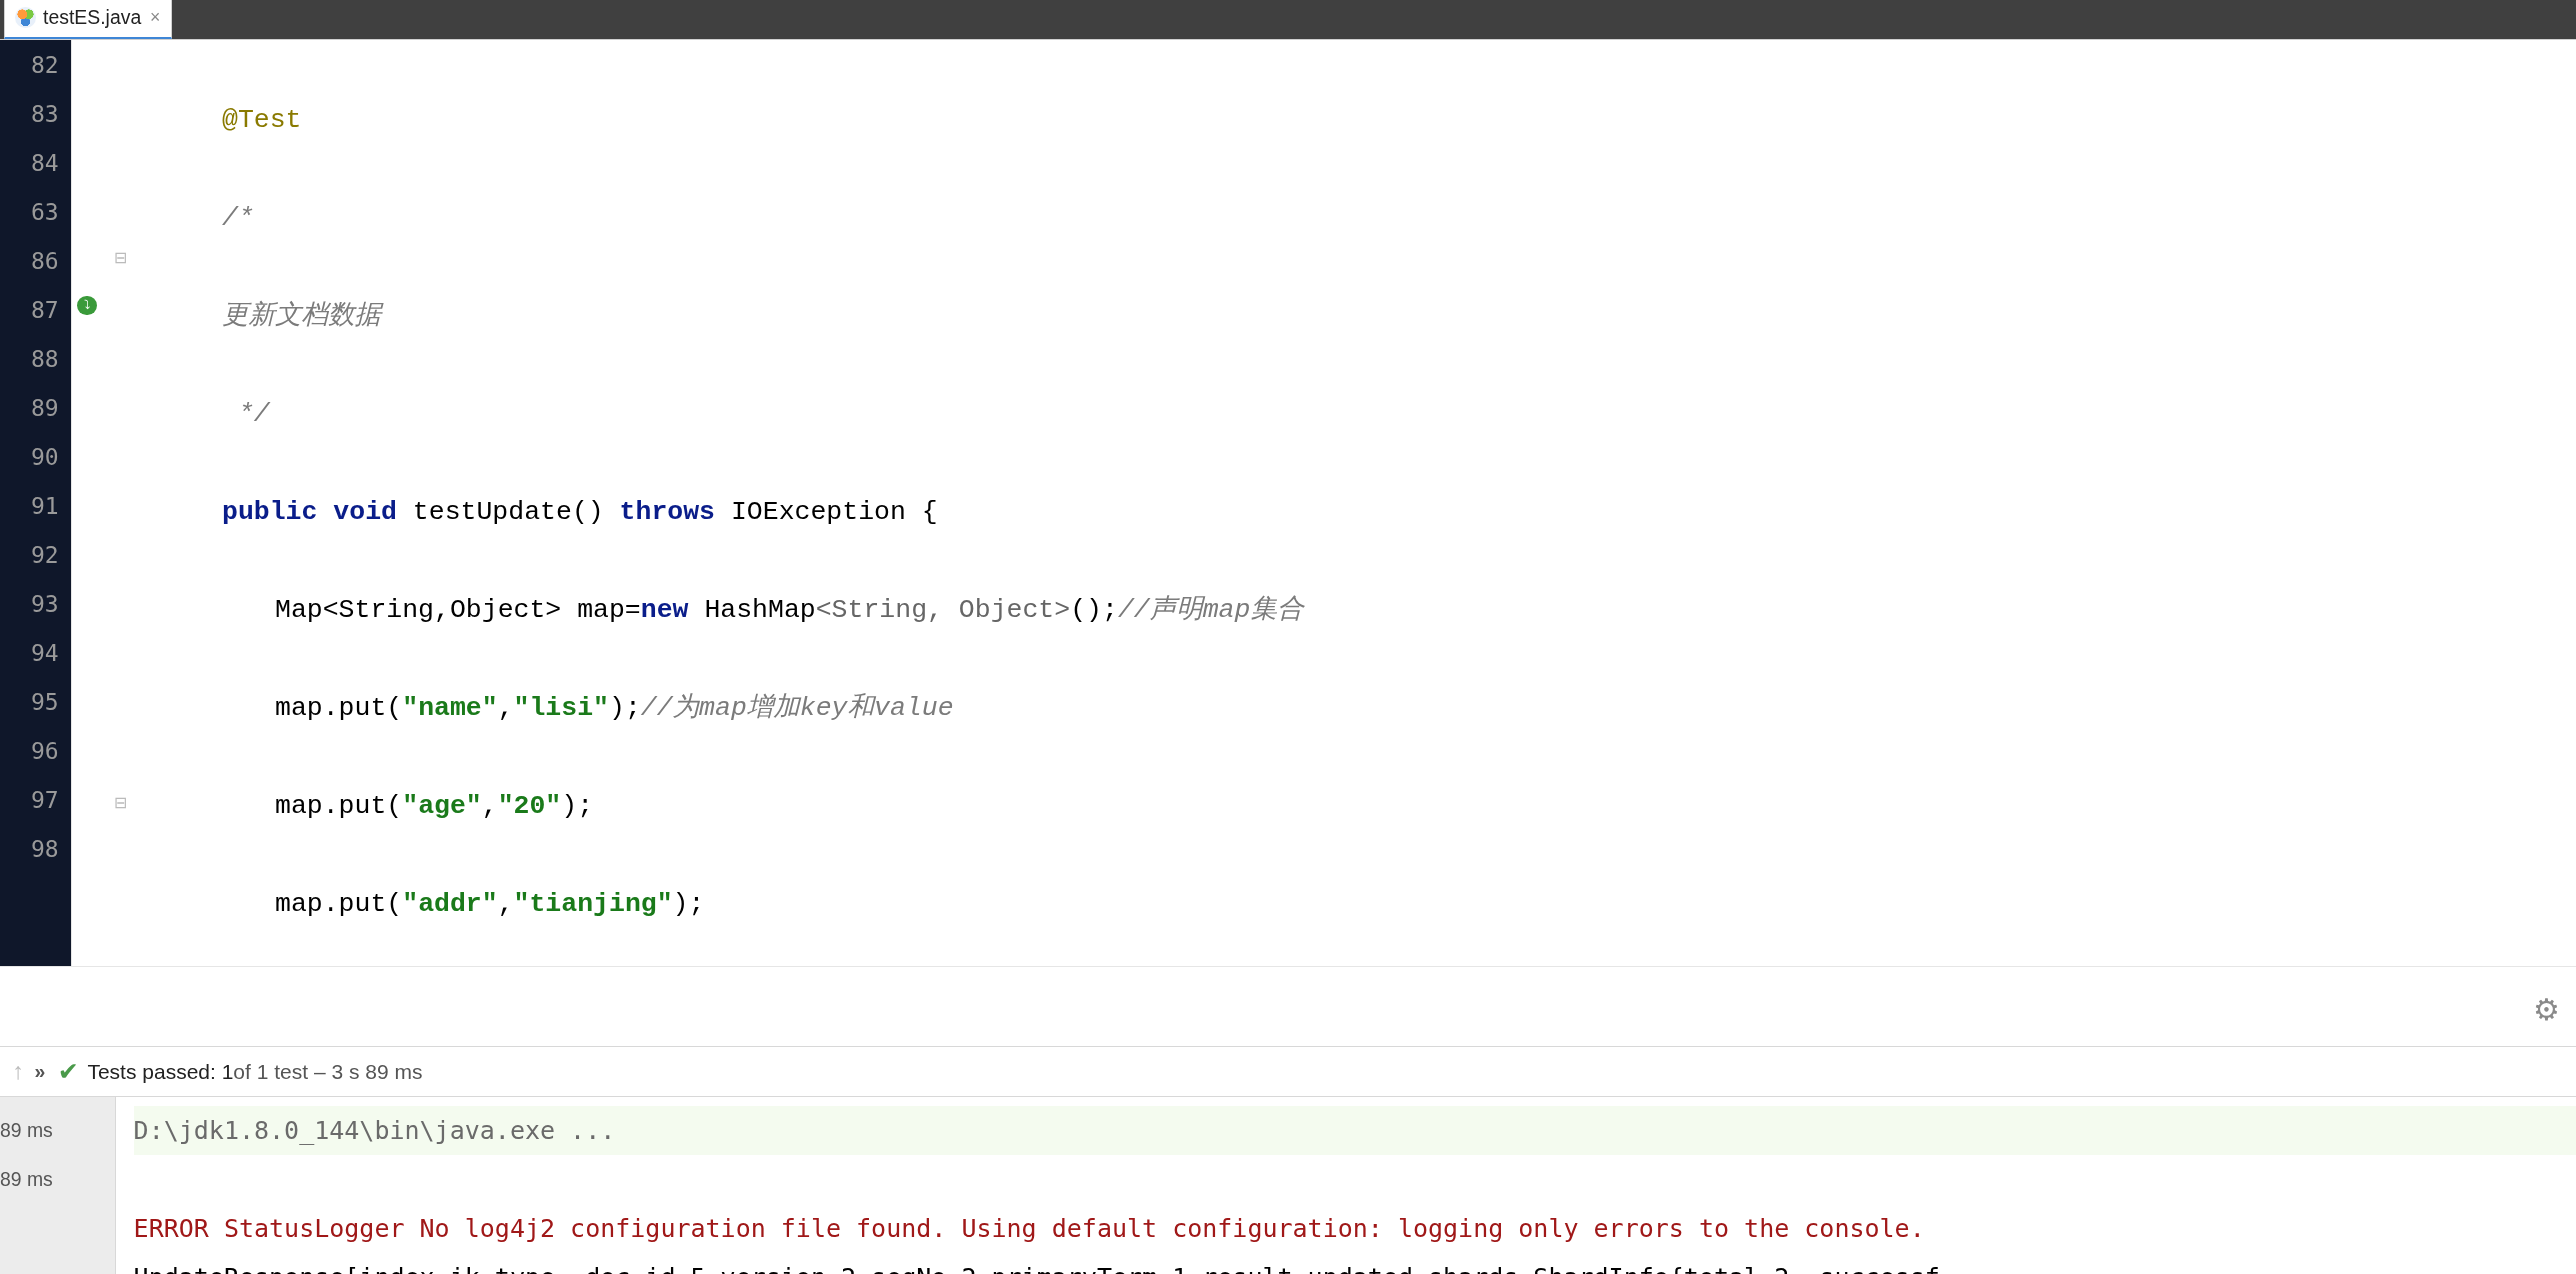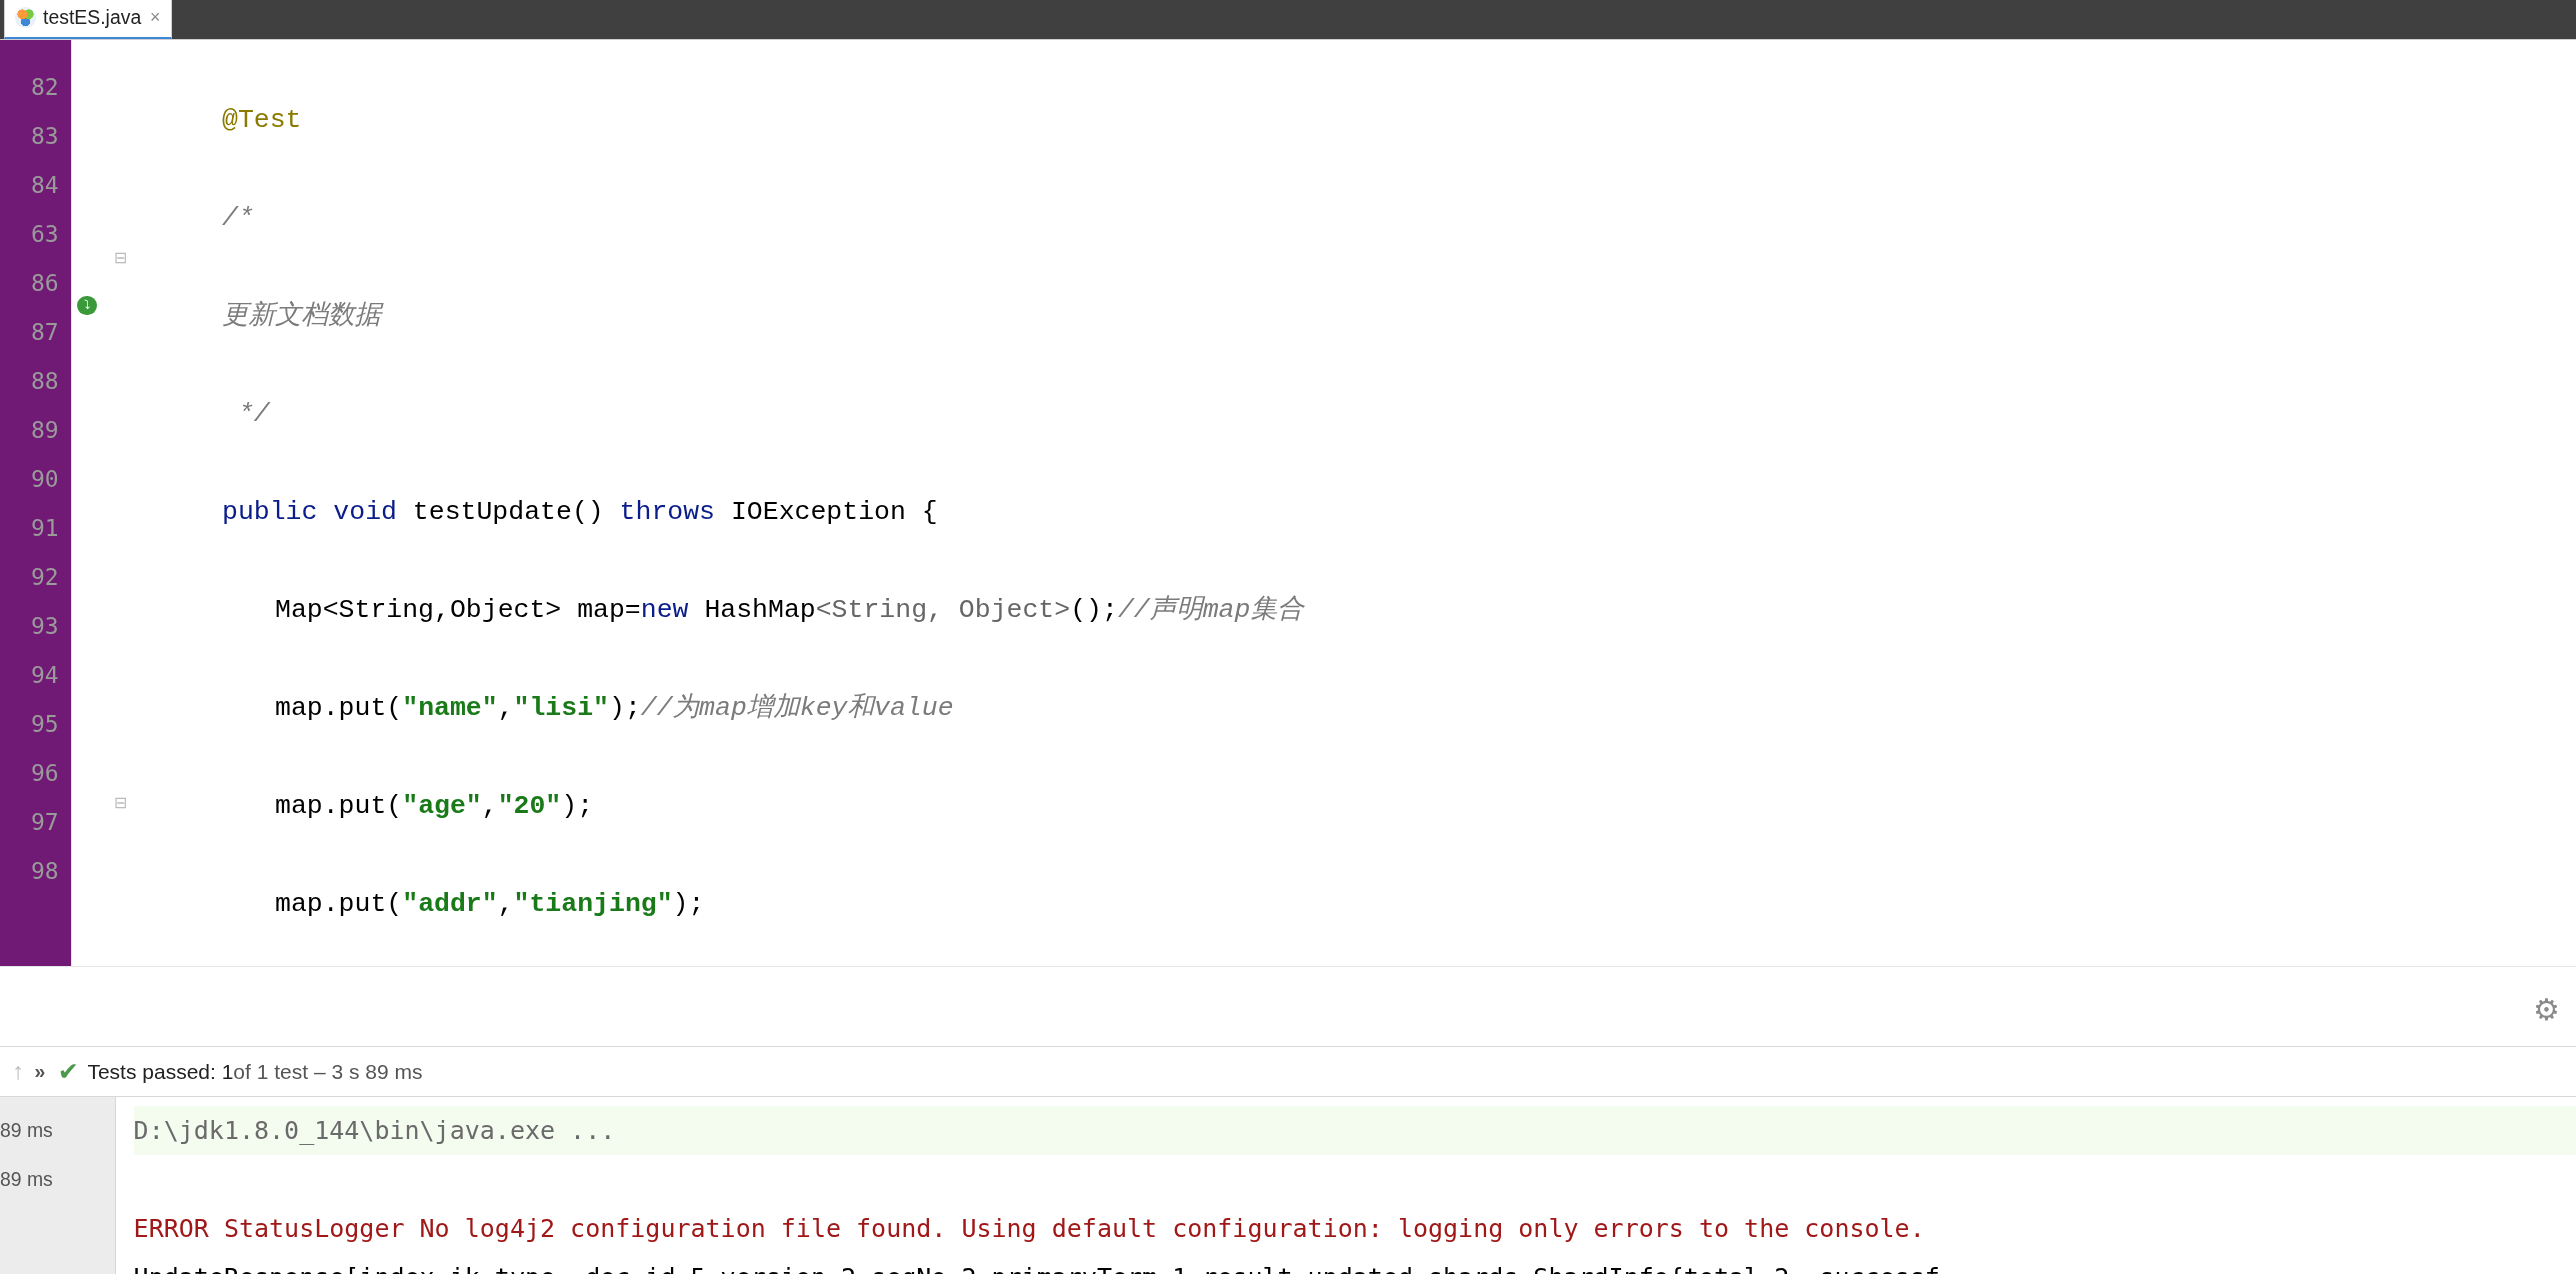--- a/index.html
+++ b/index.html
@@ -1,28 +1,28 @@
 <!DOCTYPE html>
 <html style="font-size:14px"><head>
 <meta charset="utf-8">
 <style>
 html,body{margin:0;padding:0;width:2576px;height:1275px;font-family:"Segoe UI",Arial,sans-serif;background:#fff;overflow:hidden}
 .tab-bar{height:39px;background:#404040;border-bottom:0.9px solid #d0d0d0;display:flex;align-items:flex-end}
 .tab{height:39px;background:#fff;border:0.9px solid #d0d0d0;border-bottom:2.6px solid #3e86d6;display:flex;align-items:center;padding:0 10.6px;font-size:19.4px;color:#222;margin-left:3.5px}
 .tab-icon{width:21px;height:21px;margin-right:7px;border-radius:50%;background:radial-gradient(circle at 35% 35%,#ff9a3b 0 25%,transparent 26%),radial-gradient(circle at 65% 35%,#7ac943 0 25%,transparent 26%),radial-gradient(circle at 50% 70%,#3e86d6 0 25%,transparent 26%),#e8f0fa}
 .tab-close{margin-left:8.8px;color:#888;font-size:17.6px}
 .editor{display:flex;height:926px;background:#fff;overflow:hidden}
-.gutter{width:71px;background:#701a75;border-right:0.9px solid #e6e6e6;padding-top:23px}
+.gutter{width:71px;background:#0f172a;border-right:0.9px solid #e6e6e6;padding-top:1px}
 .gutter-extra{width:88px;background:#fff;position:relative}
 .ln{height:49px;line-height:49px;text-align:right;padding-right:12.4px;color:#9a9a9a;font-size:23px;font-family:Consolas,monospace}
 .code{flex:1;padding:7px 0 0 0;font-family:Consolas,"Courier New",monospace;font-size:26.5px;line-height:49px;white-space:pre;color:#000}
 .row{height:49px}
 .idt1{padding-left:62px;display:inline-block}
 .idt2{padding-left:115px;display:inline-block}
-.kw{color:#0a1d8a;font-weight:normal}
+.kw{color:#0a1d8a;font-weight:bold}
 .ann{color:#8a7a00}
 .cm{color:#7b7b7b;font-style:italic}
 .str{color:#1a7a1a;font-weight:bold}
 .cmt{color:#7b7b7b;font-style:italic}
 .typ{color:#666}
 .override-icon{position:absolute;left:5.3px;top:256px;width:19.4px;height:19.4px;border-radius:50%;background:#3a9a3a;color:#fff;font-size:12.4px;text-align:center;line-height:19.4px}
 .fold-mark{position:absolute;left:42px;width:17.6px;height:17.6px;font-size:16px;color:#bbb}
 .tool-row{height:79px;background:#fff;border-top:0.9px solid #e6e6e6;border-bottom:0.9px solid #d8d8d8;position:relative}
 .gear{position:absolute;right:16px;top:25px;font-size:30px;color:#8a8a8a}
 .status-row{height:49px;background:#fff;border-bottom:0.9px solid #d8d8d8;display:flex;align-items:center;padding:0 12.4px;font-size:21px;color:#555}

